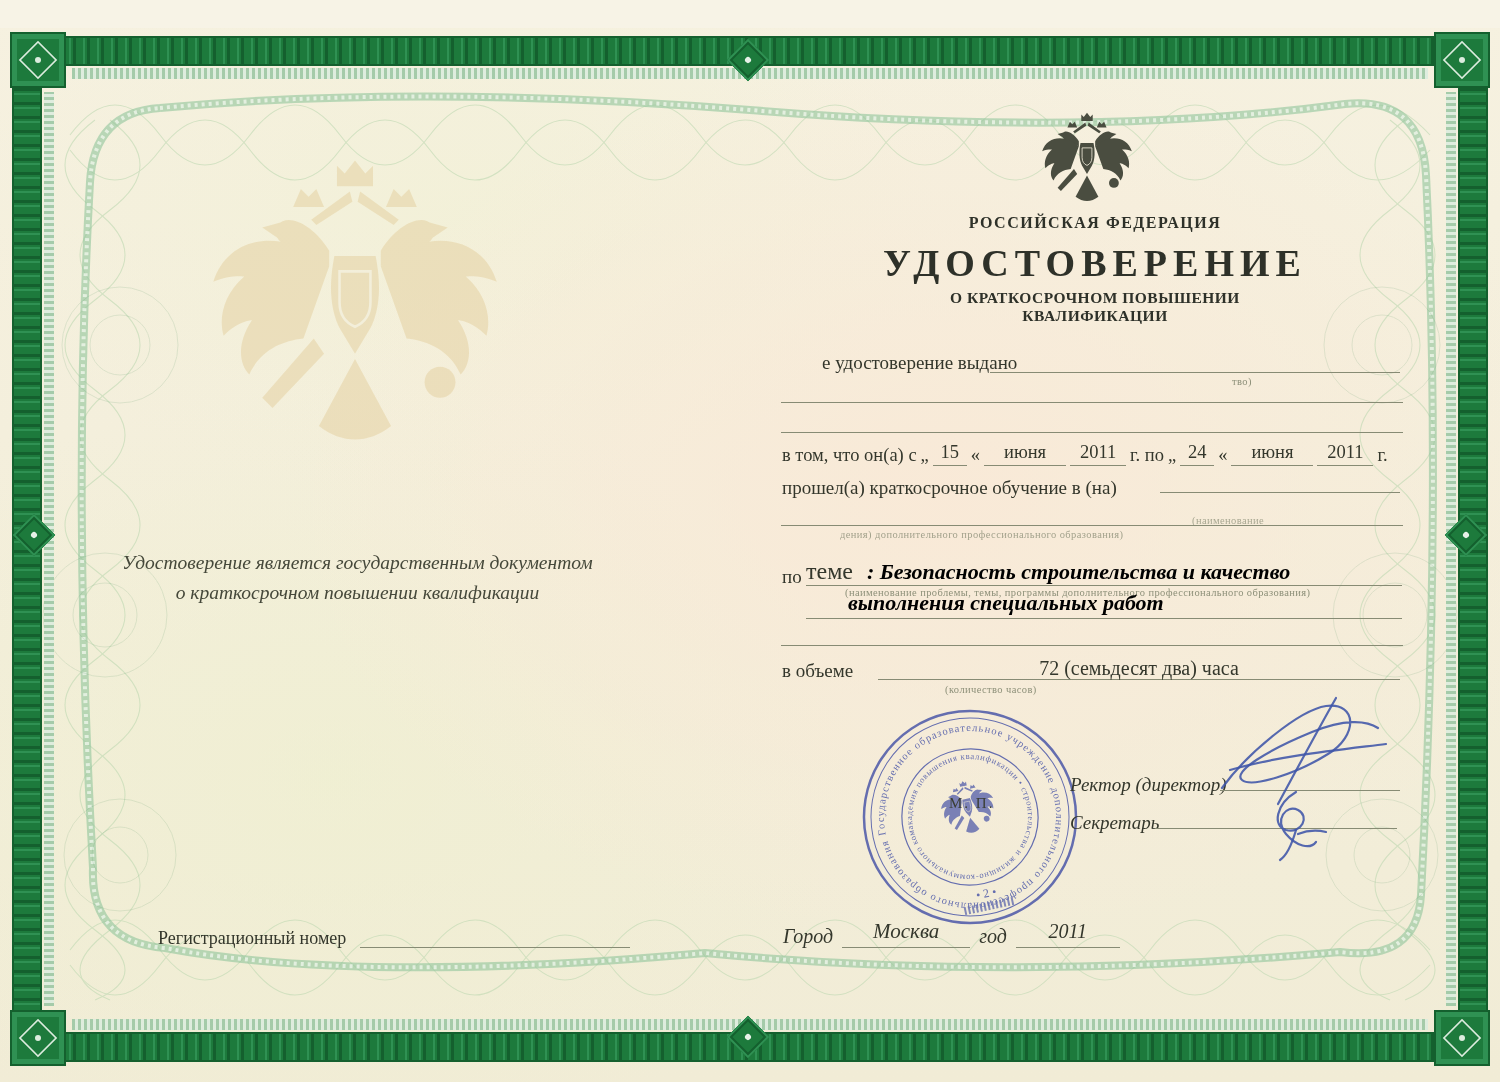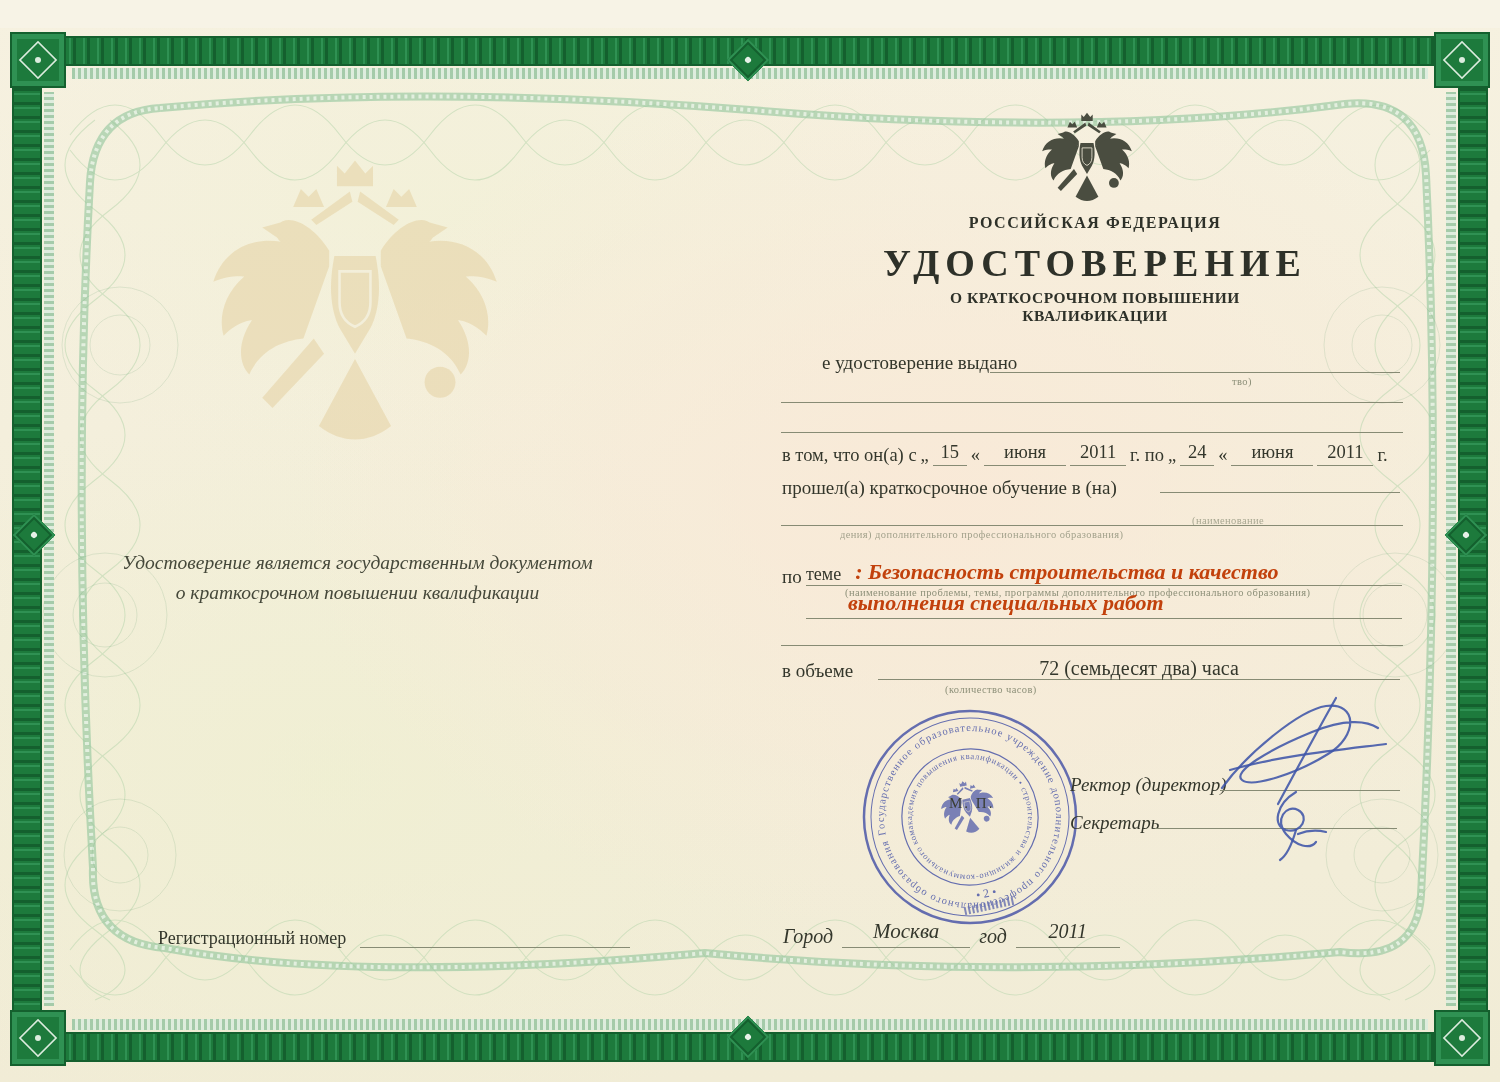--- a/index.html
+++ b/index.html
@@ -40,21 +40,21 @@
   .d-top{left:733px;top:45px;} .d-bottom{left:733px;bottom:30px;}
   .d-left{left:19px;top:520px;} .d-right{right:19px;top:520px;}
   .guilloche{position:absolute;inset:0;width:1500px;height:1082px;pointer-events:none;}
 
   
   .abs{position:absolute;}
   .lbl{position:absolute;font-size:19px;color:#33362b;white-space:nowrap;}
   .line{position:absolute;border-bottom:1.4px solid #878b74;}
   .hint{position:absolute;font-size:10.5px;color:#8d9079;letter-spacing:.4px;white-space:nowrap;}
   .slot{display:inline-block;border-bottom:1.4px solid #878b74;text-align:center;white-space:nowrap;}
-  .boldital{font-weight:bold;font-style:italic;font-size:22px;color:#c2410c;}
+  .boldital{font-weight:bold;font-style:italic;font-size:22px;color:#000000;}
   .header-block{position:absolute;left:880px;width:430px;text-align:center;color:#2e3129;}
   .country{top:214px;font-size:16px;font-weight:bold;letter-spacing:1.5px;}
   .title{top:241px;font-size:38px;font-weight:bold;letter-spacing:6px;}
   .subtitle{top:289px;font-size:15.5px;font-weight:bold;letter-spacing:.5px;}
   .statement{position:absolute;left:100px;width:515px;top:548px;text-align:center;
              font-style:italic;font-size:19.5px;color:#45483a;line-height:1.55;}
   .period{position:absolute;left:782px;top:440px;width:624px;display:flex;align-items:flex-end;
           gap:4px;font-size:18.5px;white-space:nowrap;}
   .period .slot{height:25px;line-height:25px;}
   .cityrow{position:absolute;left:783px;top:918px;display:flex;align-items:flex-end;gap:9px;font-size:20px;}
@@ -179,21 +179,21 @@
   </div>
 
   <div class="lbl" style="left:782px;top:477px;">прошел(а) краткосрочное обучение в (на)</div>
   <div class="line" style="left:1160px;top:470px;width:240px;height:22px;"></div>
   <div class="hint" style="left:1192px;top:496px;opacity:.75;margin-top:19px;">(наименование</div>
   <div class="line" style="left:781px;top:503px;width:622px;height:22px;"></div>
   <div class="hint" style="left:840px;top:529px;width:520px;opacity:.8;">дения) дополнительного  профессионального  образования)</div>
 
   <div class="lbl" style="left:782px;top:566px;">по</div>
   <div class="abs" style="left:806px;top:552px;width:596px;height:33px;border-bottom:1.4px solid #878b74;display:flex;align-items:flex-end;gap:14px;">
-    <span style="font-size:18px;text-align:center;">теме</span>
+    <span style="font-size:24px;text-align:center;">теме</span>
     <span class="boldital">: Безопасность строительства и качество</span>
   </div>
   <div class="hint" style="left:845px;top:587px;width:530px;text-align:left;">(наименование проблемы,  темы,  программы дополнительного  профессионального  образования)</div>
   <div class="abs" style="left:806px;top:590px;width:596px;height:28px;border-bottom:1.4px solid #878b74;">
     <span class="boldital" style="position:absolute;left:42px;bottom:2px;">выполнения специальных работ</span>
   </div>
   <div class="line" style="left:781px;top:623px;width:622px;height:22px;"></div>
 
   <div class="lbl" style="left:782px;top:660px;">в объеме</div>
   <div class="line" style="left:878px;top:655px;width:522px;height:24px;text-align:center;font-size:20px;line-height:26px;">72 (семьдесят два) часа</div>

